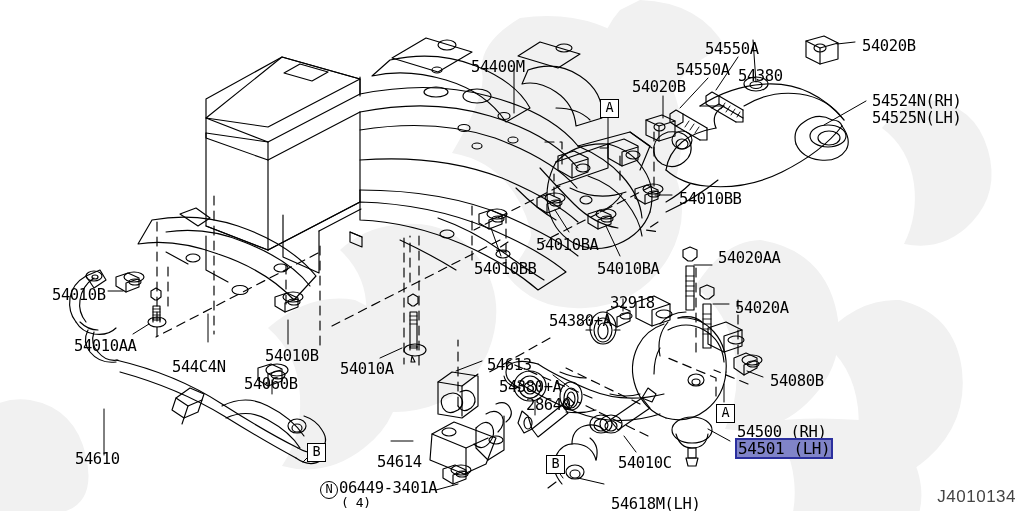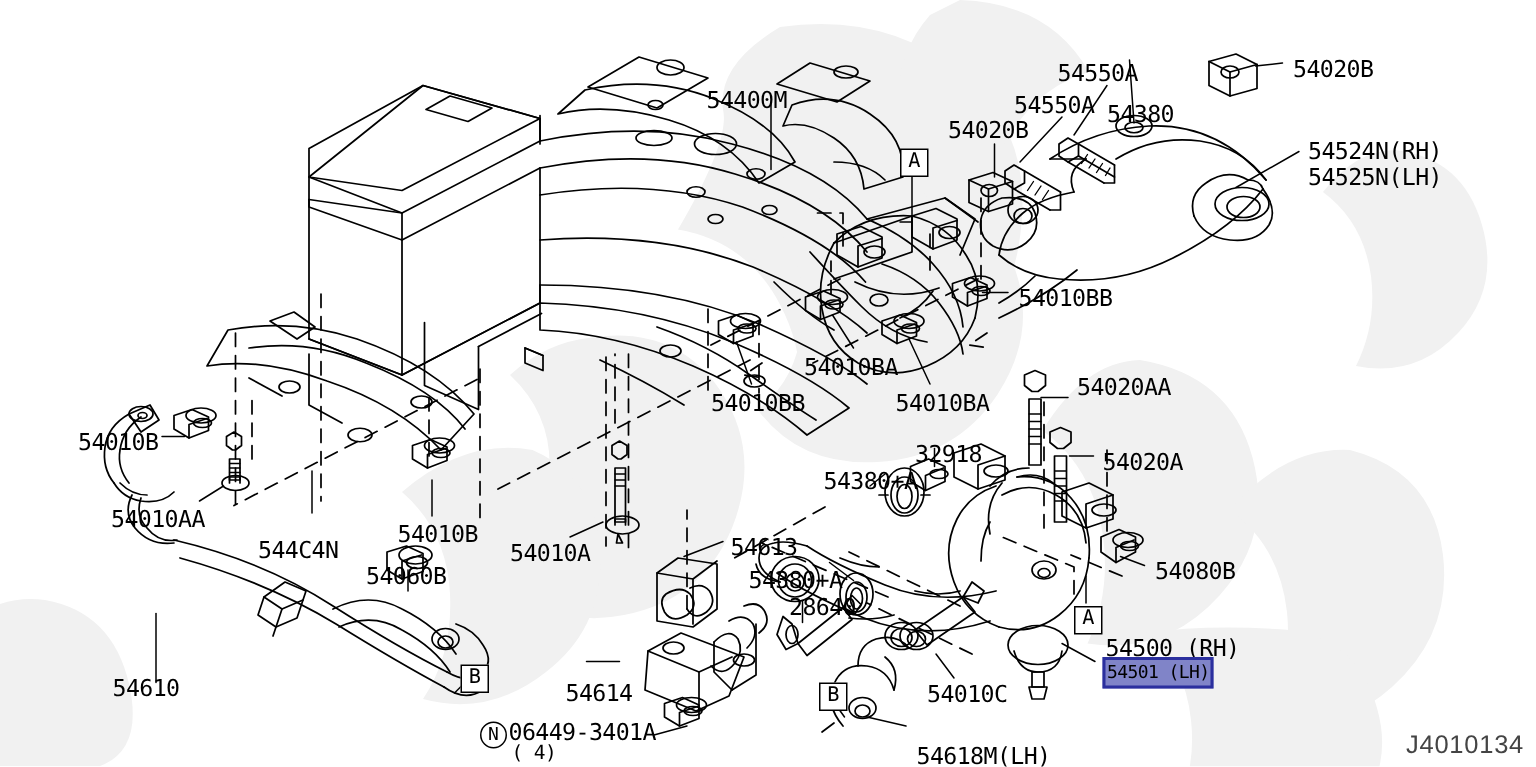--- a/index.html
+++ b/index.html
@@ -5,21 +5,21 @@
   html,body{margin:0;padding:0;background:#ffffff;}
   body{width:1024px;height:511px;overflow:hidden;
        font-family:"DejaVu Sans Mono","Liberation Mono",monospace;}
   #stage{position:relative;width:1024px;height:511px;background:#fff;}
   #stage svg.layer{position:absolute;left:0;top:0;width:1024px;height:511px;}
   .lbl{position:absolute;white-space:pre;color:#000;
        font-family:"DejaVu Sans Mono","Liberation Mono",monospace;
        font-size:15.5px;letter-spacing:-0.4px;line-height:17px;}
   .hl{position:absolute;white-space:pre;color:#000;
       font-family:"DejaVu Sans Mono","Liberation Mono",monospace;
-      font-size:12px;letter-spacing:-0.4px;line-height:17px;
+      font-size:16px;letter-spacing:-0.4px;line-height:17px;
       background:#8084c8;border:2px solid #2b2f9e;padding:0 1px;}
   .mk{position:absolute;border:1.4px solid #000;background:#fff;
       font-family:"DejaVu Sans Mono","Liberation Mono",monospace;
       font-size:13.5px;line-height:15px;text-align:center;
       width:17px;height:17px;color:#000;}
   .ncirc{position:absolute;border:1.3px solid #000;border-radius:50%;
       width:16px;height:16px;font-size:12px;line-height:15px;text-align:center;
       font-family:"DejaVu Sans Mono","Liberation Mono",monospace;color:#000;}
   .qty{position:absolute;font-size:13px;letter-spacing:-0.4px;color:#000;
       font-family:"DejaVu Sans Mono","Liberation Mono",monospace;}

